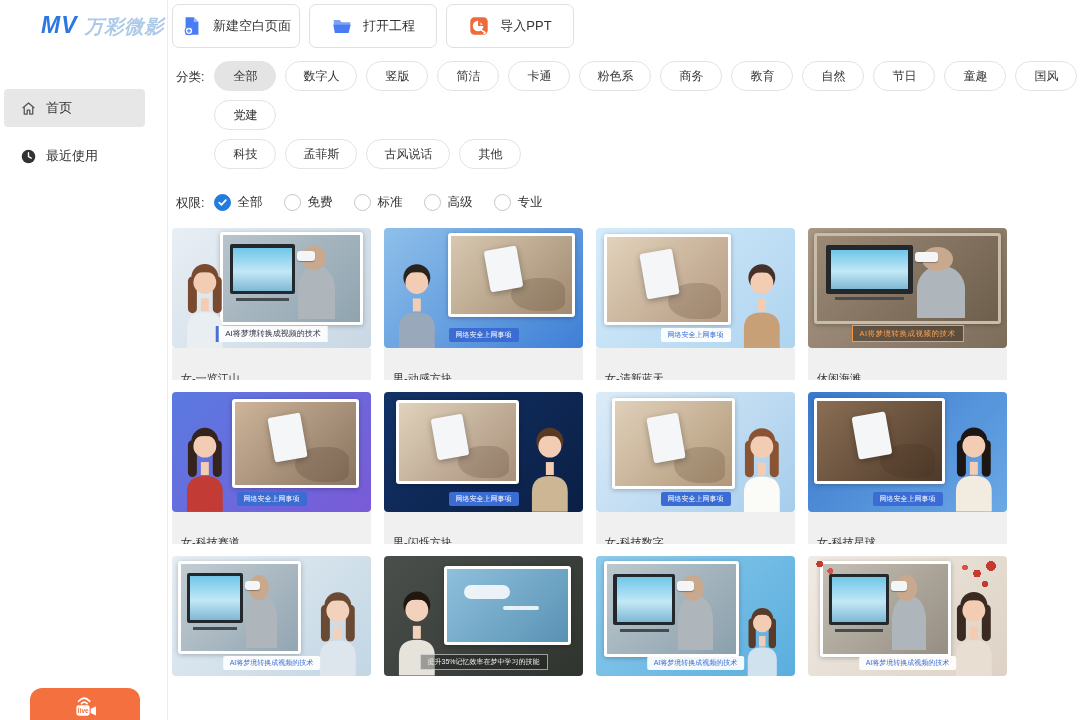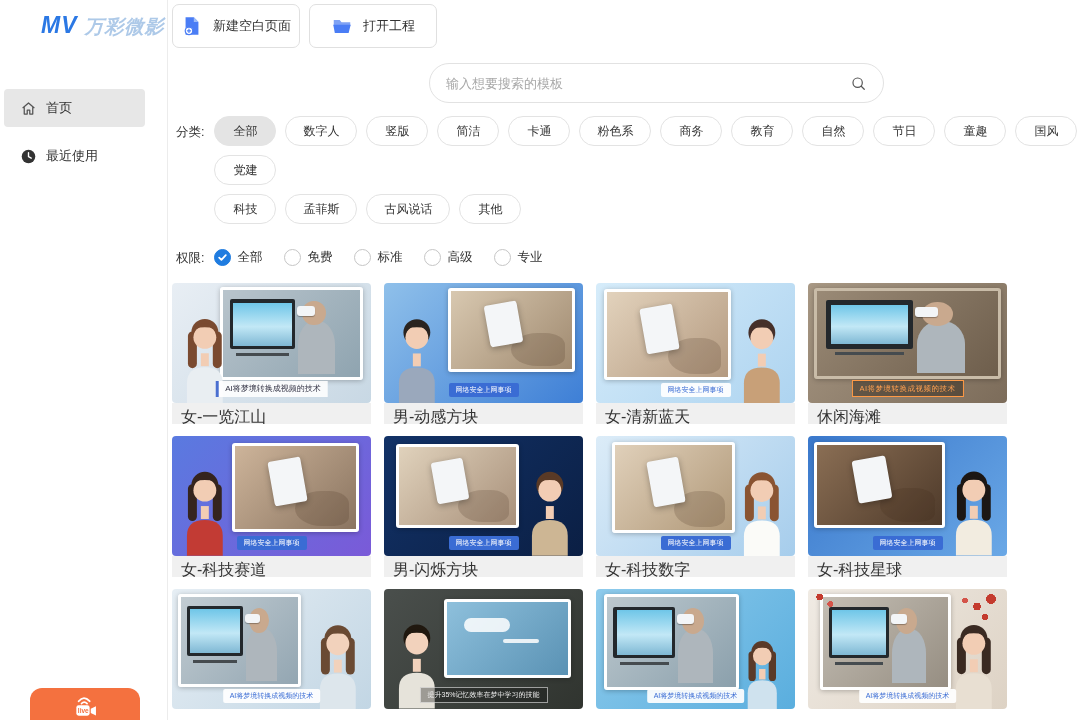--- a/index.html
+++ b/index.html
@@ -42,21 +42,21 @@
   .perm { display:flex; align-items:center; gap:6px; font-size:12.5px; cursor:pointer; }
   .radio { width:17px; height:17px; border-radius:50%; border:1px solid #c6c6c6; background:#fff; display:flex; align-items:center; justify-content:center; flex:none; }
   .radio svg { width:11px; height:11px; display:none; }
   .perm.checked .radio { background:var(--radio-checked); border-color:var(--radio-checked); }
   .perm.checked .radio svg { display:block; }
 
   
   .grid { display:grid; grid-template-columns:repeat(4,199px); gap:12px 13px; margin-top:16px; }
   .card { cursor:pointer; }
   .thumb { position:relative; height:120px; border-radius:4px; overflow:hidden; }
-  .card-title { height:21px; line-height:28px; background:var(--title-bar-bg); font-size:16px; color:#333; padding:0 9px; white-space:nowrap; overflow:hidden; }
+  .card-title { height:21px; line-height:28px; background:var(--title-bar-bg); font-size:11px; color:#333; padding:16px 9px; white-space:nowrap; overflow:hidden; }
 
   .photo { position:absolute; z-index:1; border:3px solid #fff; border-radius:3px; box-shadow:0 1px 5px rgba(0,0,0,.25); overflow:hidden; }
   .p-tv .tv { position:absolute; left:5%; top:11%; width:48%; height:57%; background:#23282c; border-radius:2px; padding:2.5%; }
   .p-tv .scr { width:100%; height:100%; background:linear-gradient(180deg,#6fc6e8,#c2e8f6 55%,#7fb8d4); }
   .p-tv .tv-stand { position:absolute; left:10%; top:72%; width:38%; height:3.5%; background:#454b4f; }
   .p-tv .vr-head { position:absolute; left:58%; top:13%; width:17%; height:28%; background:#c9a98e; border-radius:50%; }
   .p-tv .vr-head::after { content:''; position:absolute; left:-22%; top:22%; width:75%; height:40%; background:#f3f5f7; border-radius:3px; box-shadow:0 1px 1px rgba(0,0,0,.3); }
   .p-tv .vr-body { position:absolute; left:55%; top:36%; width:27%; height:60%; background:#aeb6bc; border-radius:45% 45% 0 0; }
   .dev { position:absolute; left:30%; top:16%; width:27%; height:54%; background:#f4f6f8; border-radius:8%; transform:rotate(-10deg); box-shadow:0 2px 6px rgba(0,0,0,.3); }
   .hand { position:absolute; right:6%; bottom:4%; width:44%; height:42%; background:rgba(60,40,20,.18); border-radius:55% 40% 30% 55%; }
@@ -135,31 +135,31 @@
         </svg>
         <span>新建空白页面</span>
       </button>
       <button>
         <svg class="tbi" viewBox="0 0 24 24">
           <path d="M3 5.5 h6.5 l2 2.5 H21 v4 H3 z" fill="#7fa2f4"></path>
           <path d="M2.5 10.5 h19 l-2.3 9 H4.2 z" fill="var(--icon-blue)"></path>
         </svg>
         <span>打开工程</span>
       </button>
-    </div>
-
-    <div class="search-wrap">
-      <div class="search-box">
-        <input type="text" placeholder="输入想要搜索的模板" style="">
-        <svg class="si" viewBox="0 0 20 20">
-          <circle cx="9" cy="9" r="5.5" stroke="#555" fill="none" stroke-width="1.4"></circle>
-          <path d="M13.2 13.2 L16.8 16.8" stroke="#555" stroke-width="1.4" stroke-linecap="round"></path>
-        </svg>
-      </div>
-    </div>
+      <button>
+        <svg class="tbi" viewBox="0 0 24 24">
+          <rect x="2.5" y="2.5" width="19" height="19" rx="4.5" fill="var(--ppt-orange)"></rect>
+          <path d="M11 12 L11 6.2 A5.8 5.8 0 1 0 16.8 12 Z" fill="#fff"></path>
+          <path d="M13.5 8 A5.8 5.8 0 0 1 16 10.5 L13.5 11.2 Z" fill="#ffd9c4"></path>
+          <path d="M14.5 16.5 l4.5 2.8 M19 19.3 l-1.6 1" stroke="#fff" stroke-width="1.6" stroke-linecap="round"></path>
+        </svg>
+        <span>导入PPT</span>
+      </button>
+    </div>
+
 
     <div class="filter-row">
       <span class="filter-label">分类:</span>
       <div id="cat-rows">
           <div class="chip-row">
             <button class="chip selected">全部</button>
             <button class="chip">数字人</button>
             <button class="chip">竖版</button>
             <button class="chip">简洁</button>
             <button class="chip">卡通</button>

